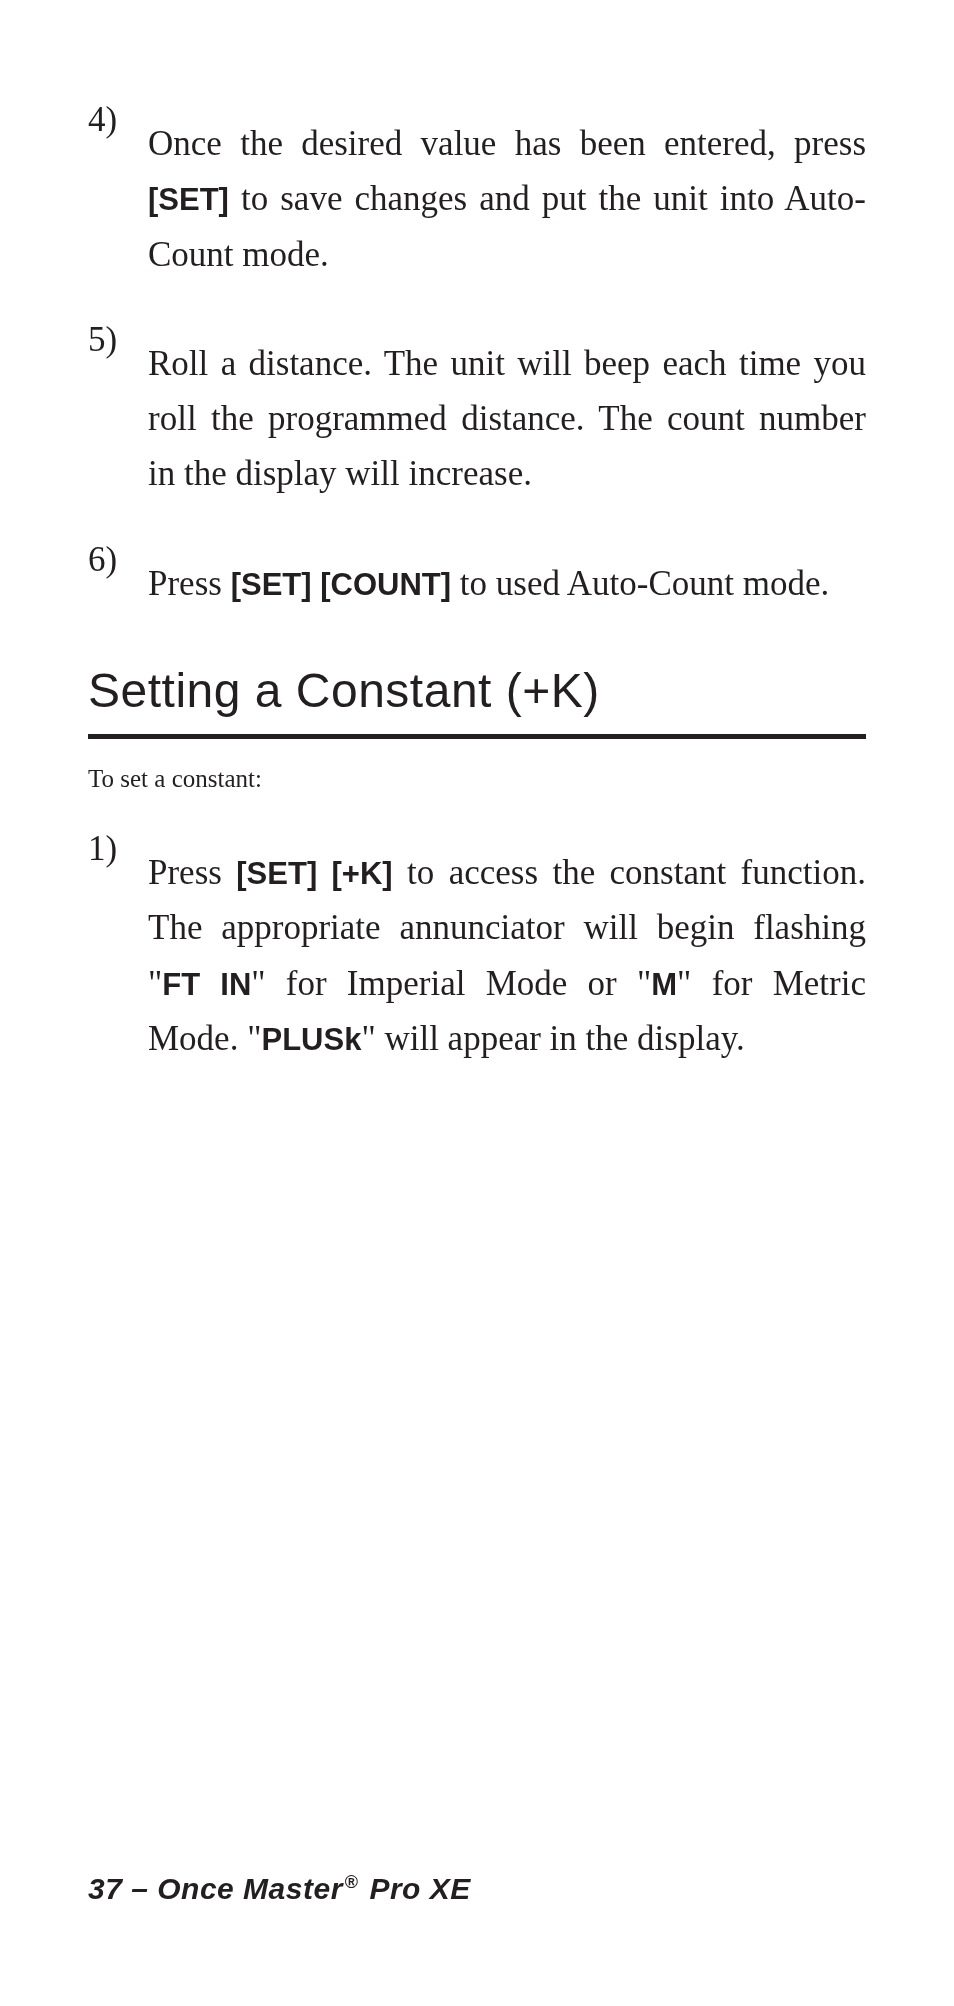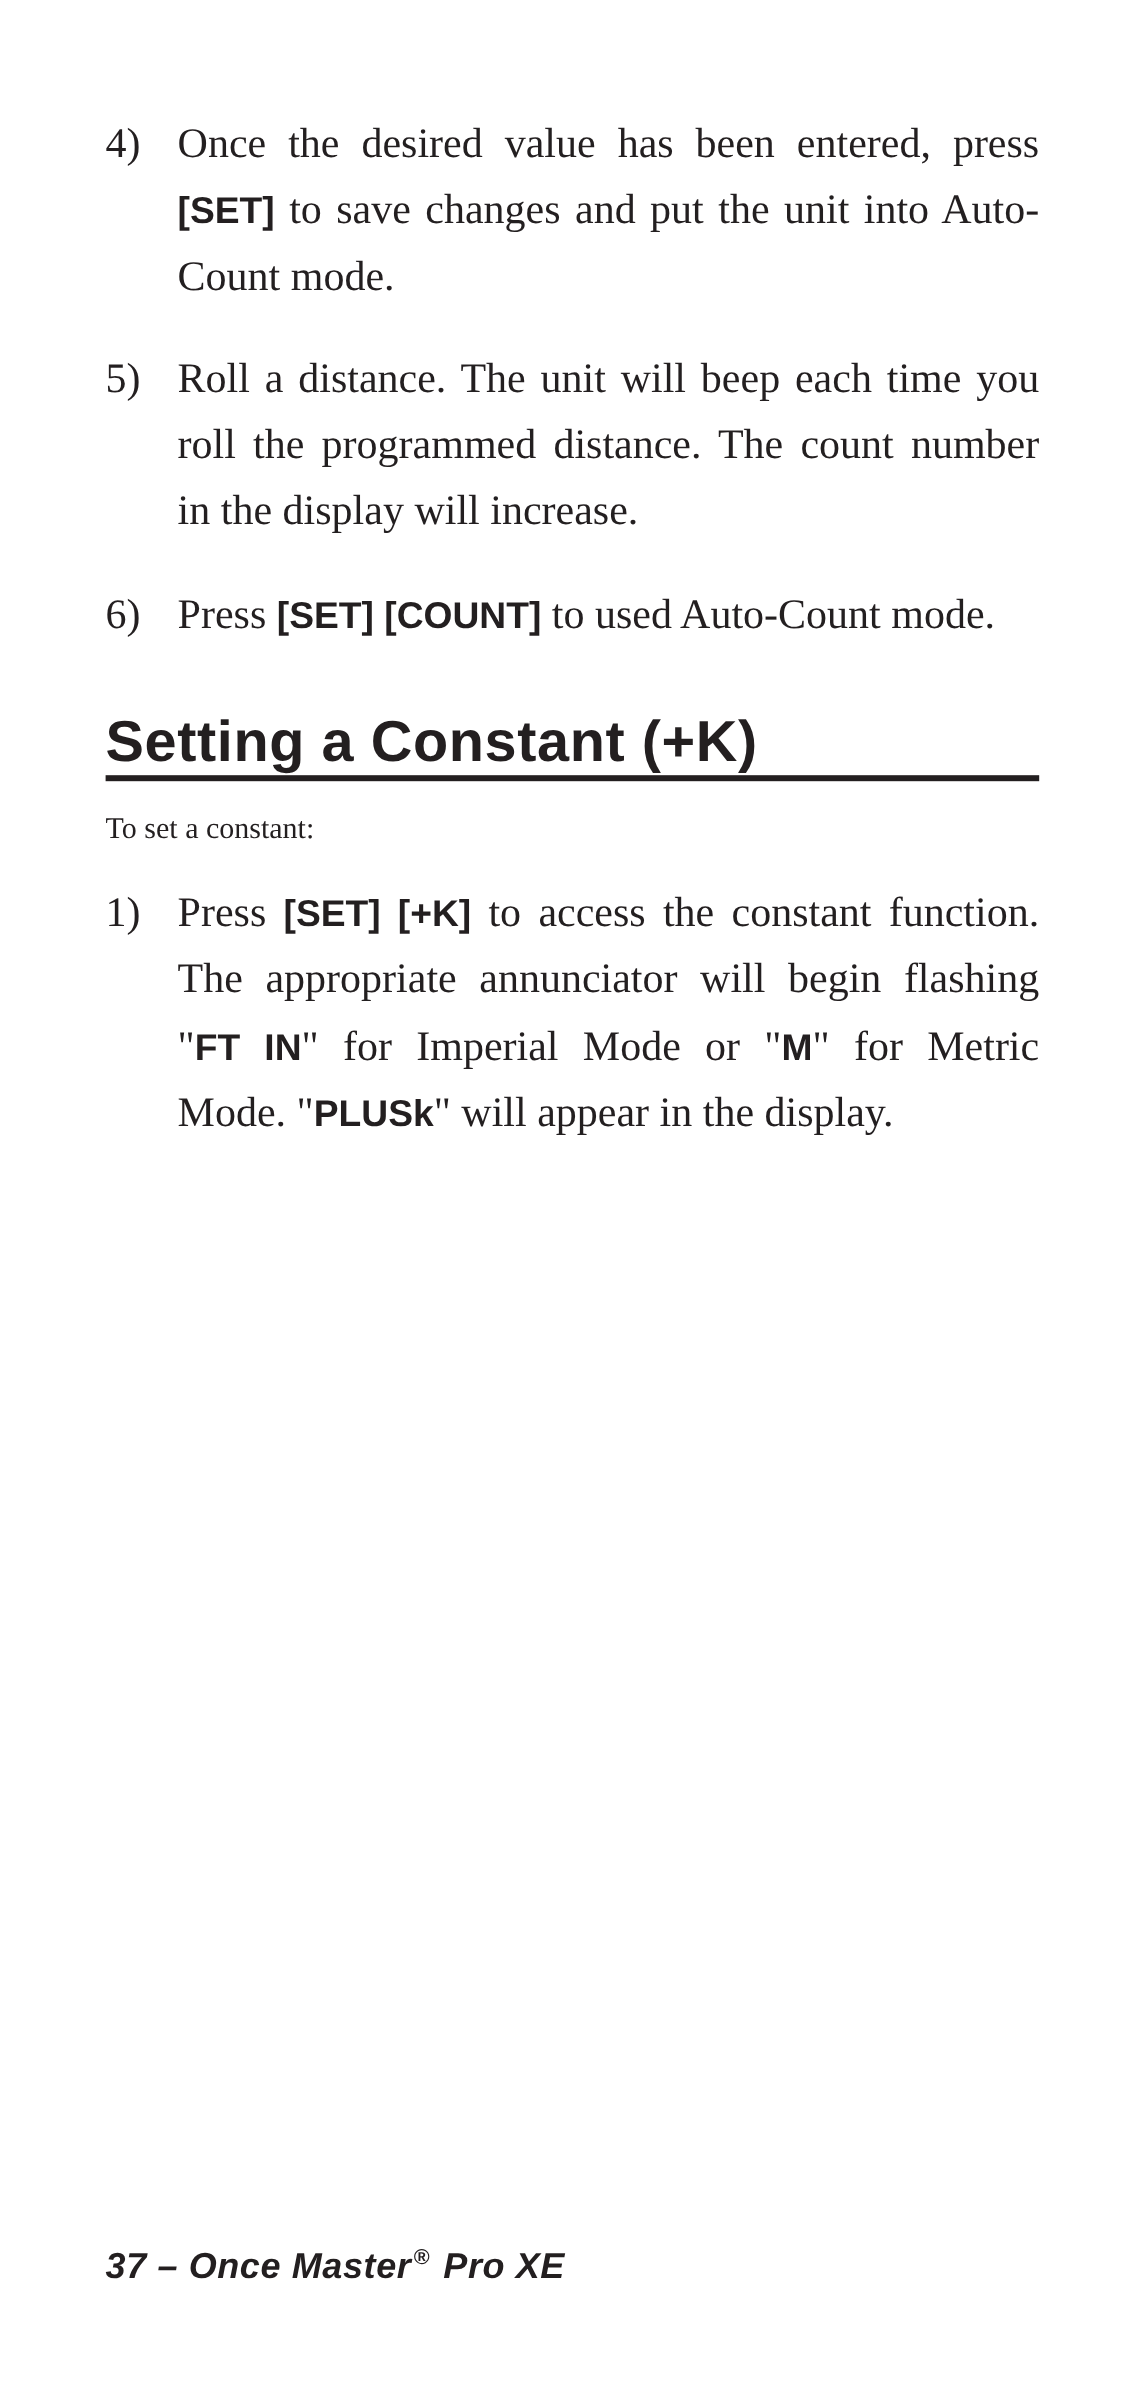--- a/index.html
+++ b/index.html
@@ -34,35 +34,36 @@
     flex: 0 0 60px;
     font-size: 35px;
     line-height: 1.58;
   }
   .step-body {
     flex: 1;
     font-size: 35px;
     line-height: 1.58;
     text-align: justify;
     text-justify: inter-word;
+    margin-top: 24px;
   }
   .step-body b {
     font-family: "Helvetica Neue", Helvetica, Arial, sans-serif;
     font-weight: 700;
     font-size: 31px;
   }
   .heading {
     font-family: "Futura Condensed", "Arial Narrow", "Helvetica Neue", Arial, sans-serif;
     font-stretch: condensed;
-    font-weight: 700;
+    font-weight: 400;
     font-size: 48px;
     letter-spacing: 0.5px;
     margin-top: 52px;
     border-bottom: 5px solid #231f20;
-    padding-bottom: 0;
+    padding-bottom: 16px;
     margin-bottom: 26px;
   }
   .para {
     font-size: 35px;
     line-height: 1.58;
     text-align: justify;
     text-justify: inter-word;
     margin-bottom: 34px;
   }
   .para b, .step-body b.sans {

